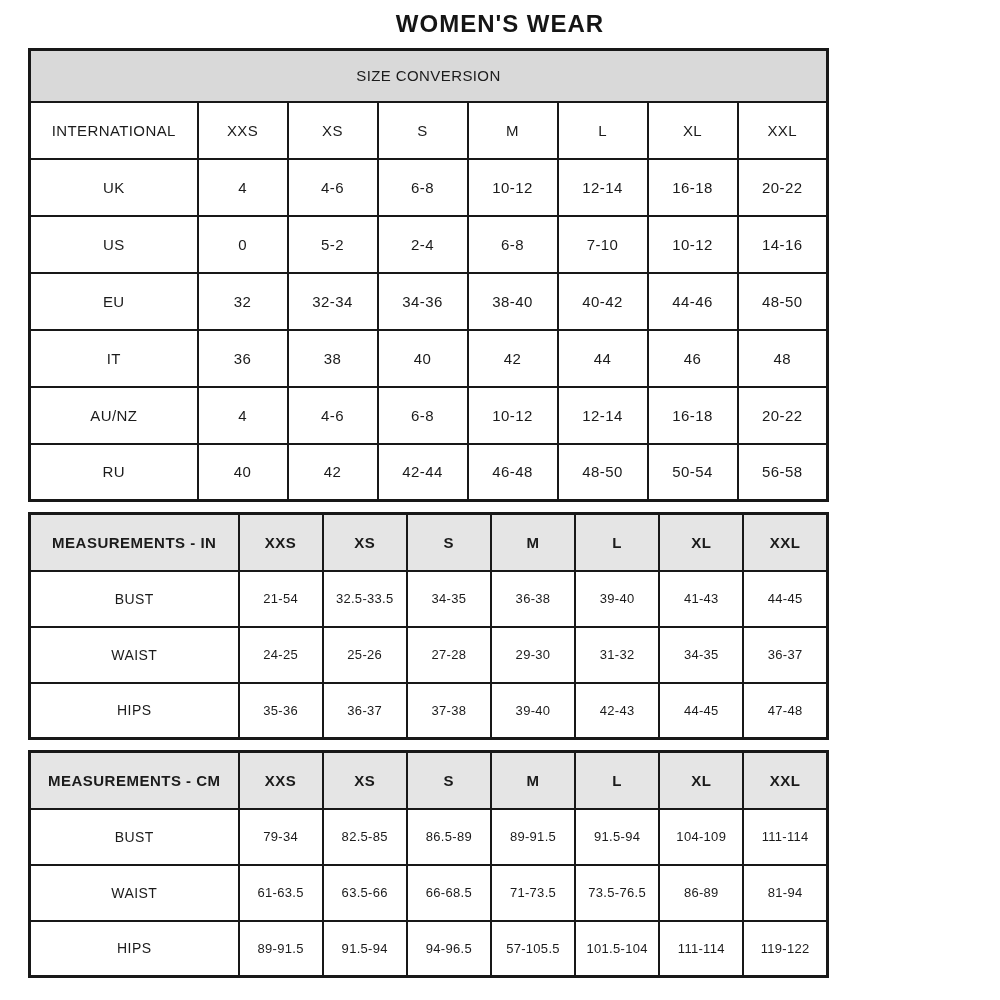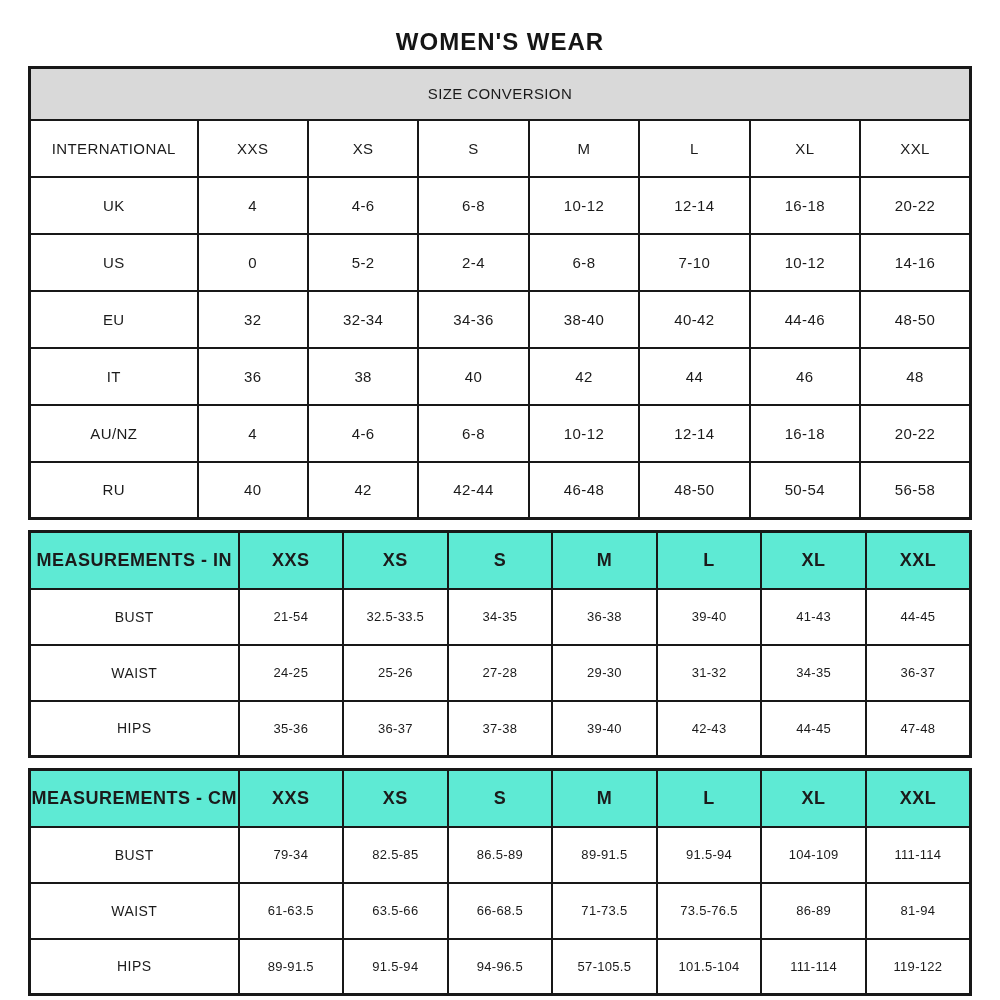--- a/index.html
+++ b/index.html
@@ -11,36 +11,36 @@
     width: 1000px;
     height: 1000px;
     overflow: hidden;
     font-family: "Liberation Sans", "DejaVu Sans", sans-serif;
     color: #1b1b1b;
   }
   .page {
     width: 1000px;
     height: 1000px;
     box-sizing: border-box;
-    padding: 22px 28px 0 28px;
+    padding: 4px 28px 0 28px;
   }
   .title {
     margin: 0;
     height: 44px;
     line-height: 40px;
     text-align: center;
     font-size: 24px;
     font-weight: bold;
     letter-spacing: 1px;
     color: #151515;
   }
   table.tbl {
     border-collapse: collapse;
     table-layout: fixed;
-    width: 944px;
+    width: 801px;
     border: 3px solid #181818;
   }
   .tbl th, .tbl td {
     border: 2px solid #181818;
     text-align: center;
     vertical-align: middle;
     padding: 0;
     color: #1b1b1b;
     overflow: hidden;
     white-space: nowrap;
@@ -63,23 +63,23 @@
     letter-spacing: 0.4px;
   }
   .size-table td {
     font-size: 15px;
     letter-spacing: 0.4px;
   }
   
   .meas-table { margin-top: 10px; }
   .meas-table thead tr { height: 57px; }
   .meas-table thead th {
-    background: #5eead4;
+    background: #e5e5e5;
     font-weight: bold;
-    font-size: 18px;
+    font-size: 15px;
     letter-spacing: 0.5px;
   }
   .meas-table tbody tr { height: 56px; }
   .meas-table tbody th {
     font-weight: normal;
     font-size: 14px;
     letter-spacing: 0.4px;
   }
   .meas-table tbody td {
     font-size: 13px;

